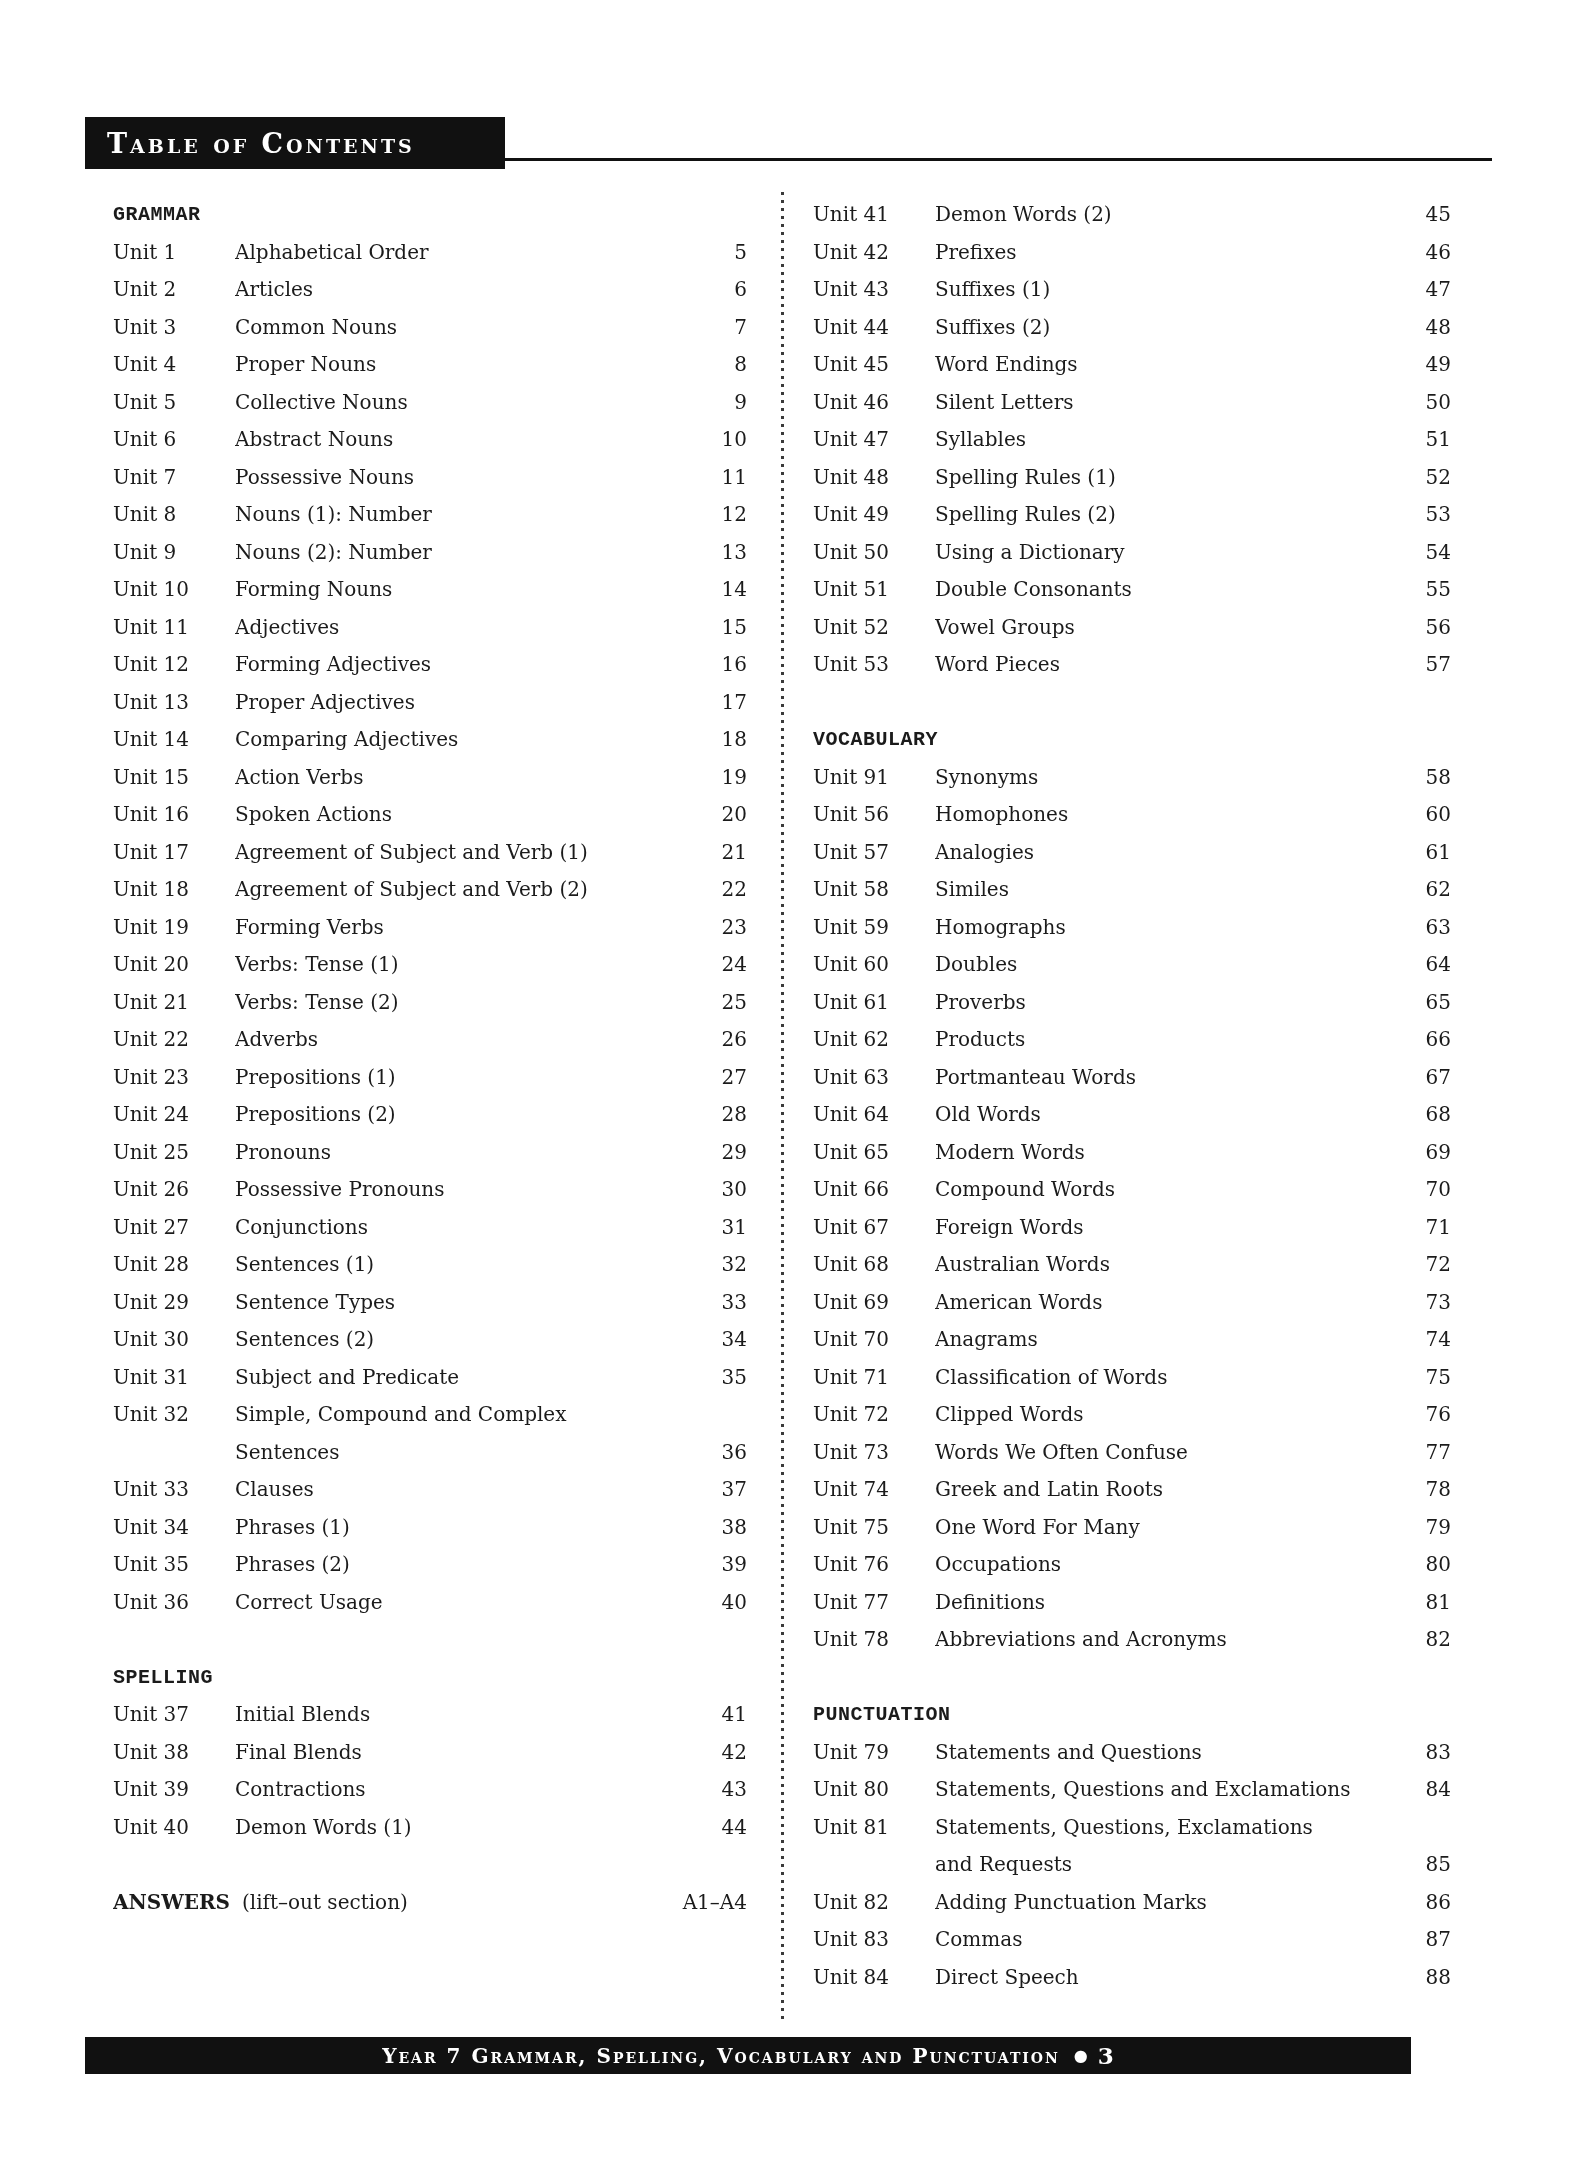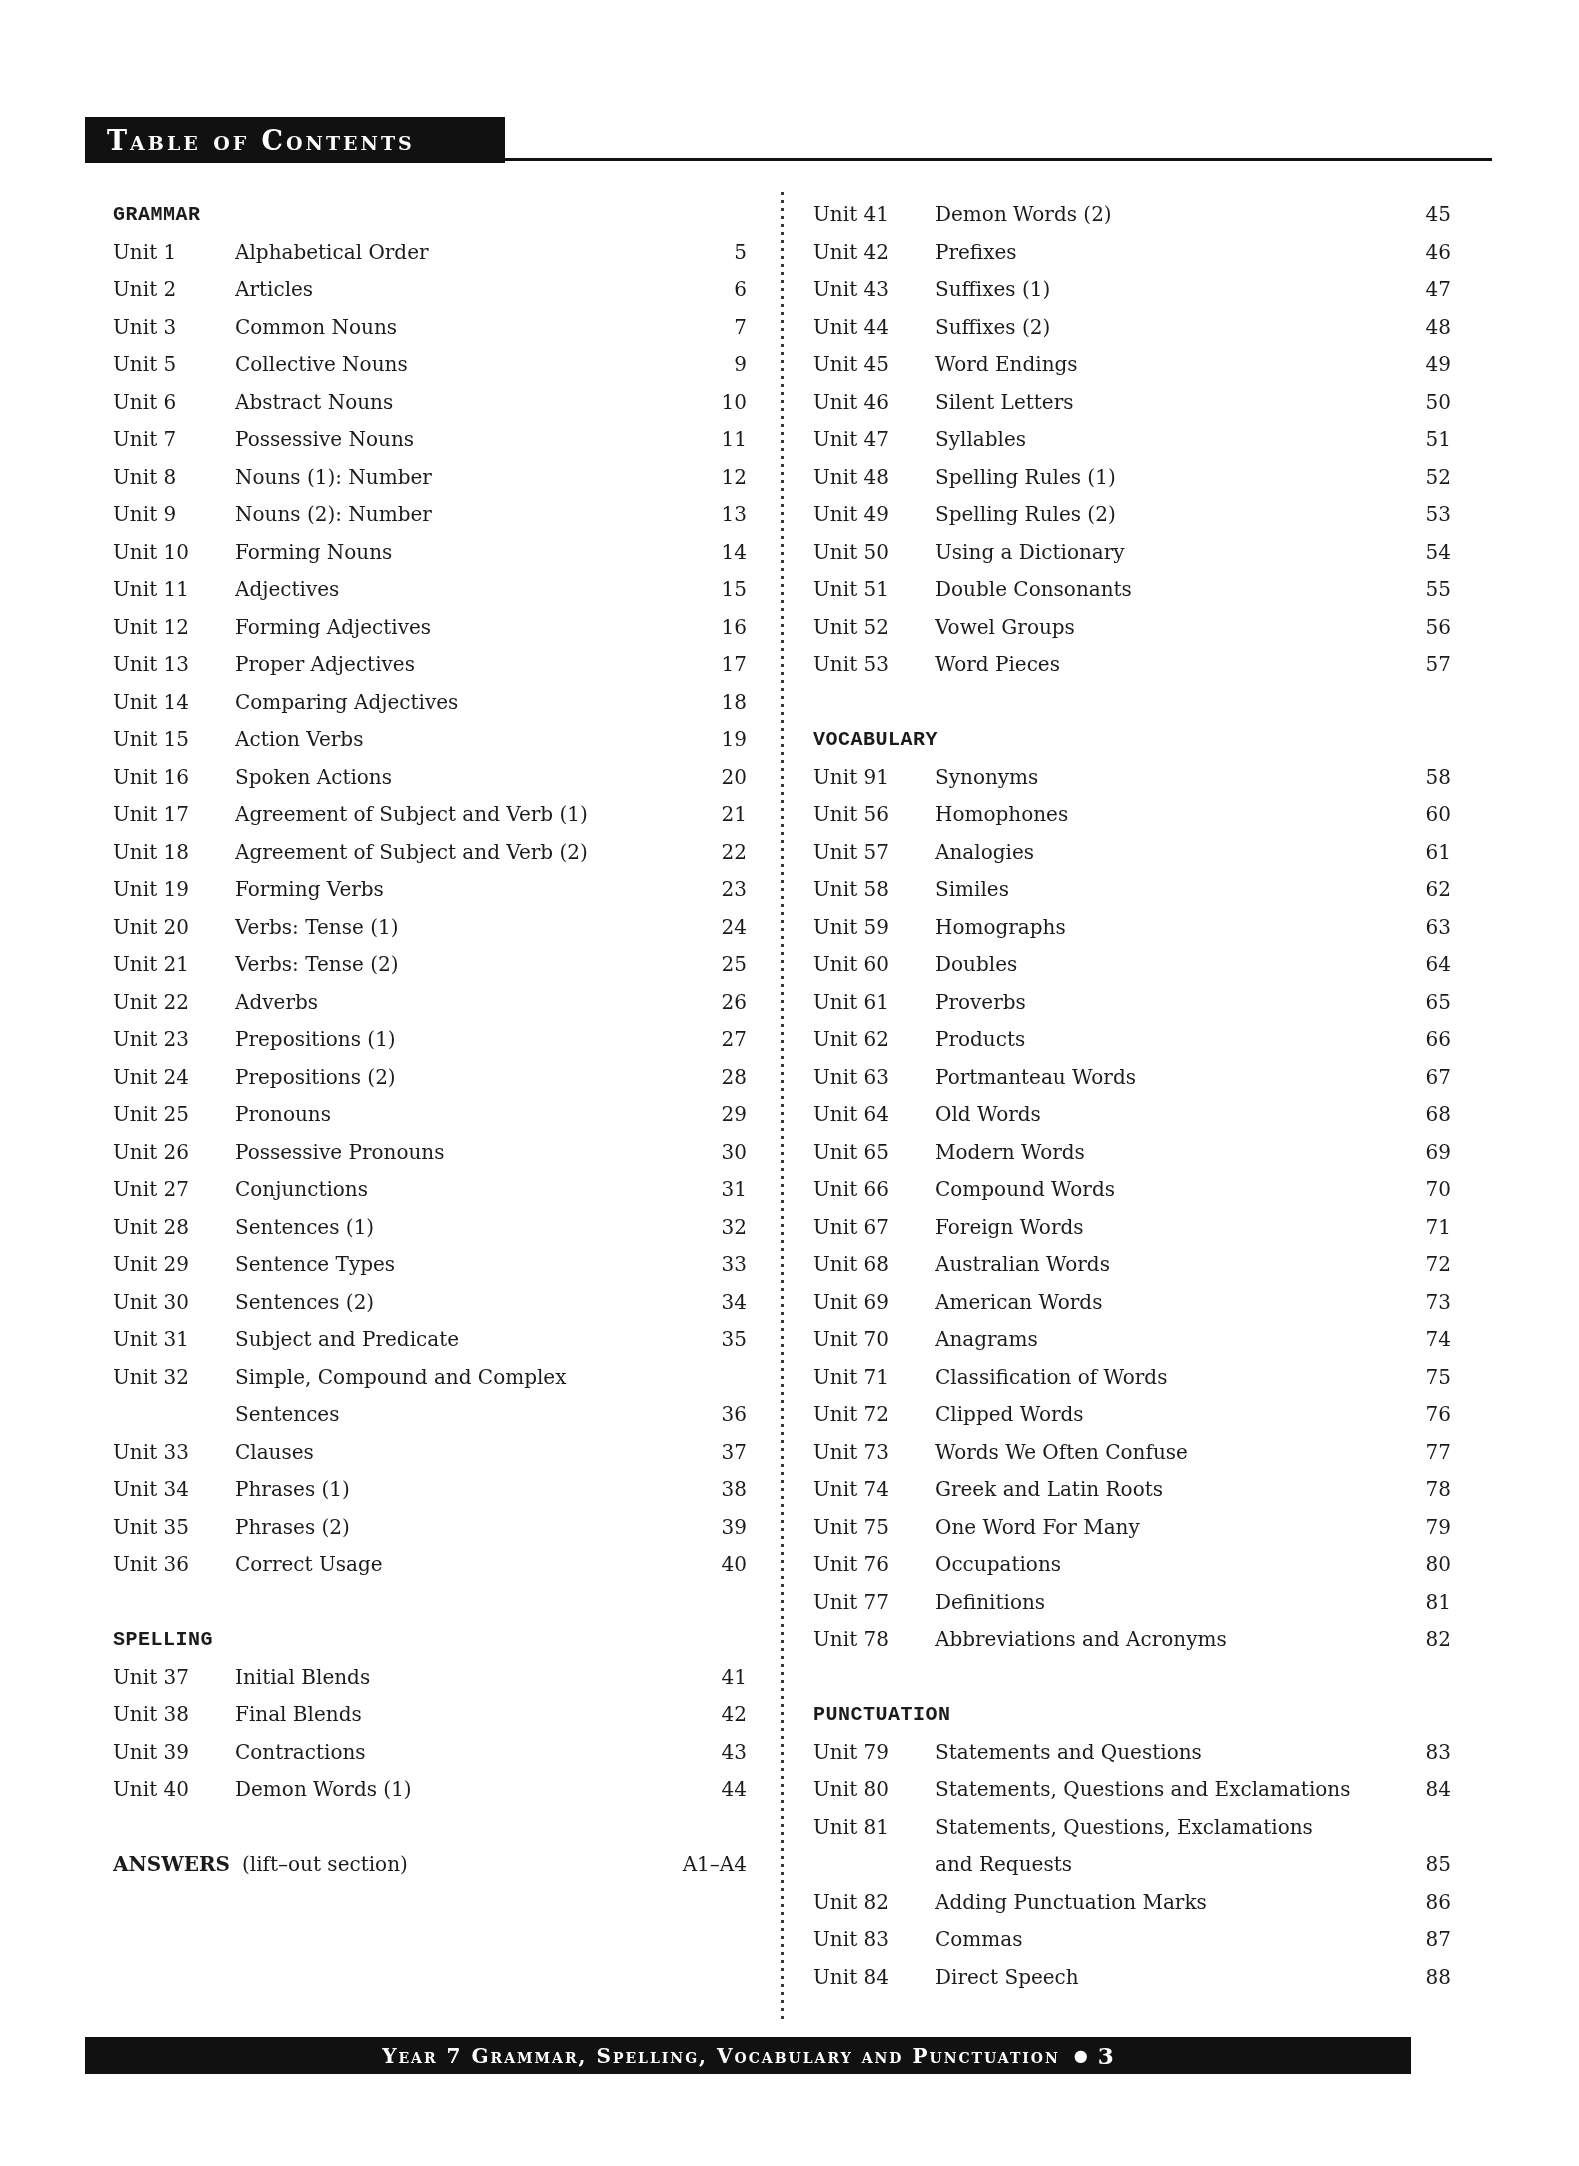--- a/index.html
+++ b/index.html
@@ -17,21 +17,21 @@
   
   .header-rule {
     position: absolute;
     left: 85px; top: 158px;
     width: 1407px; height: 3px;
     background: #111;
   }
   .header-bar {
     position: absolute;
     left: 85px; top: 117px;
-    width: 420px; height: 46px;
+    width: 420px; height: 52px;
     background: #111;
     color: #fff;
     display: flex;
     align-items: center;
     padding-left: 22px;
   }
   .header-title {
     font-variant: small-caps;
     font-weight: 700;
     font-size: 27px;
@@ -125,20 +125,25 @@
         <span class="unit-label">Unit 2</span>
         <span class="entry-title">Articles</span>
         <span class="page-num">6</span>
       </div>
       <div class="toc-row">
         <span class="unit-label">Unit 3</span>
         <span class="entry-title">Common Nouns</span>
         <span class="page-num">7</span>
       </div>
       <div class="toc-row">
+        <span class="unit-label">Unit 4</span>
+        <span class="entry-title">Proper Nouns</span>
+        <span class="page-num">8</span>
+      </div>
+      <div class="toc-row">
         <span class="unit-label">Unit 5</span>
         <span class="entry-title">Collective Nouns</span>
         <span class="page-num">9</span>
       </div>
       <div class="toc-row">
         <span class="unit-label">Unit 6</span>
         <span class="entry-title">Abstract Nouns</span>
         <span class="page-num">10</span>
       </div>
       <div class="toc-row">

